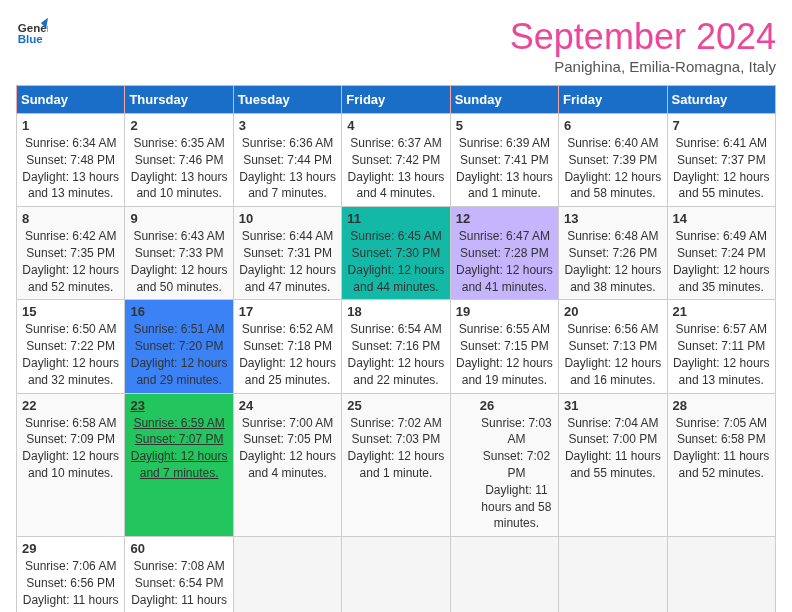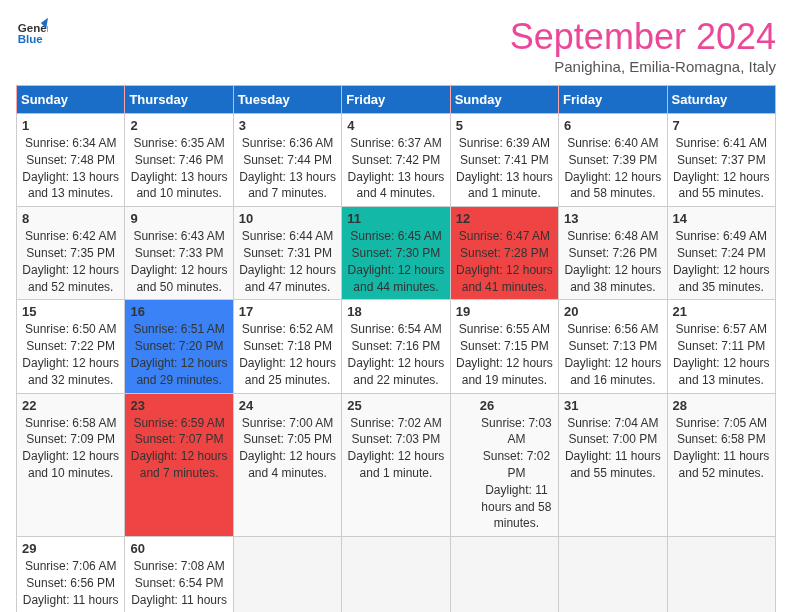--- a/index.html
+++ b/index.html
@@ -149,21 +149,21 @@
         <div class="day-info">Sunrise: 6:43 AM<br>Sunset: 7:33 PM<br>Daylight: 12 hours and 50 minutes.</div>
       </td>
         <td style="background: rgb(249, 249, 249);">
         <span class="day-num">10</span>
         <div class="day-info">Sunrise: 6:44 AM<br>Sunset: 7:31 PM<br>Daylight: 12 hours and 47 minutes.</div>
       </td>
         <td style="background: #14b8a6;">
         <span class="day-num">11</span>
         <div class="day-info">Sunrise: 6:45 AM<br>Sunset: 7:30 PM<br>Daylight: 12 hours and 44 minutes.</div>
       </td>
-        <td style="background: #ef4444; margin-left: 36px;">
+        <td style="background: #c4b5fd; margin-left: 36px;">
         <span class="day-num">12</span>
         <div class="day-info">Sunrise: 6:47 AM<br>Sunset: 7:28 PM<br>Daylight: 12 hours and 41 minutes.</div>
       </td>
         <td style="background: rgb(249, 249, 249);">
         <span class="day-num">13</span>
         <div class="day-info">Sunrise: 6:48 AM<br>Sunset: 7:26 PM<br>Daylight: 12 hours and 38 minutes.</div>
       </td>
         <td style="background: rgb(249, 249, 249);">
         <span class="day-num">14</span>
         <div class="day-info">Sunrise: 6:49 AM<br>Sunset: 7:24 PM<br>Daylight: 12 hours and 35 minutes.</div>
@@ -197,21 +197,21 @@
         <td style="background: rgb(255, 255, 255);">
         <span class="day-num">21</span>
         <div class="day-info">Sunrise: 6:57 AM<br>Sunset: 7:11 PM<br>Daylight: 12 hours and 13 minutes.</div>
       </td>
       </tr>
       <tr style="background: rgb(249, 249, 249);">
         <td style="background: rgb(249, 249, 249);">
         <span class="day-num">22</span>
         <div class="day-info">Sunrise: 6:58 AM<br>Sunset: 7:09 PM<br>Daylight: 12 hours and 10 minutes.</div>
       </td>
-        <td style="background: #ef4444;">
+        <td style="background: #22c55e; text-decoration: underline;">
         <span class="day-num">23</span>
         <div class="day-info">Sunrise: 6:59 AM<br>Sunset: 7:07 PM<br>Daylight: 12 hours and 7 minutes.</div>
       </td>
         <td style="background: rgb(249, 249, 249);">
         <span class="day-num">24</span>
         <div class="day-info">Sunrise: 7:00 AM<br>Sunset: 7:05 PM<br>Daylight: 12 hours and 4 minutes.</div>
       </td>
         <td style="background: rgb(249, 249, 249);">
         <span class="day-num">25</span>
         <div class="day-info">Sunrise: 7:02 AM<br>Sunset: 7:03 PM<br>Daylight: 12 hours and 1 minute.</div>

